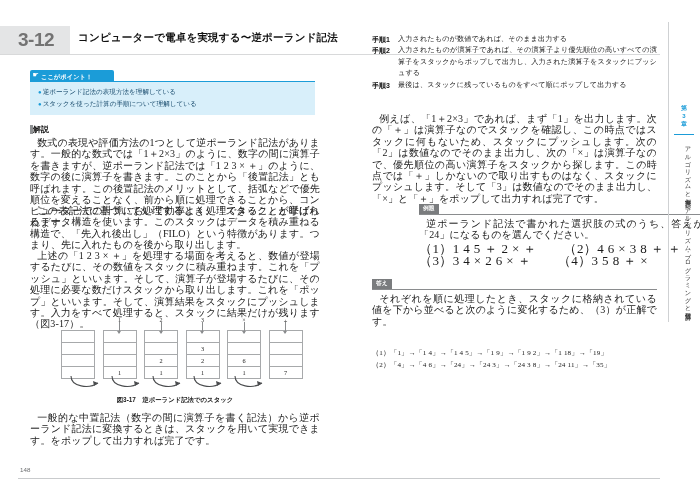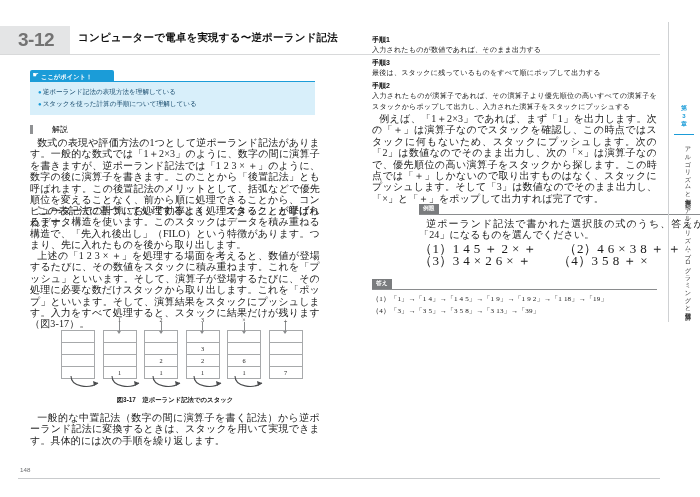--- a/index.html
+++ b/index.html
@@ -124,24 +124,24 @@
   
   #left-col {
     position: absolute;
     left: 30px;
     top: 0;
     width: 290px;
   }
   .heading-bar {
     position: relative;
     font-family: "Liberation Sans", sans-serif;
-    font-weight: normal;
+    font-weight: bold;
     font-size: 8px;
     color: #111;
-    padding-left: 22px;
+    padding-left: 3px;
   }
   .heading-bar::before {
     content: "";
     position: absolute;
     left: 0;
     top: 1px;
     width: 2.5px;
     height: 9px;
     background: #8f9193;
   }
@@ -246,21 +246,20 @@
     left: 372px;
     top: 0;
     width: 285px;
   }
   .step-row {
     display: flex;
     font-family: "Liberation Serif", serif;
     font-size: 7.1px;
     line-height: 11.4px;
     color: #1a1a1a;
-    flex-direction: column;
   }
   .step-label {
     flex: 0 0 auto;
     font-family: "Liberation Sans", sans-serif;
     font-weight: bold;
     font-size: 7px;
     width: 26px;
     color: #111;
   }
   .step-text {
@@ -402,21 +401,21 @@
   <div id="left-col">
 
     <div class="heading-bar" style="position:absolute; top:124px;">解説</div>
 
     <div class="body-text indent" style="position:absolute; top:137px; width:290px;">数式の表現や評価方法の1つとして逆ポーランド記法があります。一般的な数式では「1＋2×3」のように、数字の間に演算子を書きますが、逆ポーランド記法では「1 2 3 × ＋」のように、数字の後に演算子を書きます。このことから「後置記法」とも呼ばれます。この後置記法のメリットとして、括弧などで優先順位を変えることなく、前から順に処理できることから、コンピューターでの計算において効率よく処理できることが挙げられます。</div>
 
     <div class="body-text indent" style="position:absolute; top:205px; width:290px;">この表記法に基づいて処理するとき、「スタック」と呼ばれるデータ構造を使います。このスタックはデータを積み重ねる構造で、「先入れ後出し」（FILO）という特徴があります。つまり、先に入れたものを後から取り出します。</div>
 
     <div class="body-text indent" style="position:absolute; top:250px; width:290px;">上述の「1 2 3 × ＋」を処理する場面を考えると、数値が登場するたびに、その数値をスタックに積み重ねます。これを「プッシュ」といいます。そして、演算子が登場するたびに、その処理に必要な数だけスタックから取り出します。これを「ポップ」といいます。そして、演算結果をスタックにプッシュします。入力をすべて処理すると、スタックに結果だけが残ります（図3-17）。</div>
 
-    <div class="body-text indent" style="position:absolute; top:412px; width:290px;">一般的な中置記法（数字の間に演算子を書く記法）から逆ポーランド記法に変換するときは、スタックを用いて実現できます。具体的には次の手順を繰り返します。</div>
+    <div class="body-text indent" style="position:absolute; top:412px; width:290px;">一般的な中置記法（数字の間に演算子を書く記法）から逆ポーランド記法に変換するときは、スタックを用いて実現できます。をポップして出力すれば完了です。</div>
   </div>
 
   <div id="figure">
     <div id="stacks">
 
       <div class="stack">
         <div class="stack-label"></div>
         <div class="stack-cells">
           <div class="cell"></div>
           <div class="cell"></div>
@@ -499,43 +498,44 @@
   </div>
 
   <div id="right-col">
 
     <div style="position:absolute; top:34px; width:285px;">
       <div class="step-row">
         <div class="step-label">手順1</div>
         <div class="step-text">入力されたものが数値であれば、そのまま出力する</div>
       </div>
       <div class="step-row">
+        <div class="step-label">手順2</div>
+        <div class="step-text">入力されたものが演算子であれば、その演算子より優先順位の高いすべての演算子をスタックからポップして出力し、入力された演算子をスタックにプッシュする</div>
+      </div>
+      <div class="step-row">
         <div class="step-label">手順3</div>
         <div class="step-text">最後は、スタックに残っているものをすべて順にポップして出力する</div>
-      </div>
-      <div class="step-row">
-        <div class="step-label">手順2</div>
-        <div class="step-text">入力されたものが演算子であれば、その演算子より優先順位の高いすべての演算子をスタックからポップして出力し、入力された演算子をスタックにプッシュする</div>
       </div>
     </div>
 
     <div class="body-text indent" style="position:absolute; top:113px; width:285px;">例えば、「1＋2×3」であれば、まず「1」を出力します。次の「＋」は演算子なのでスタックを確認し、この時点ではスタックに何もないため、スタックにプッシュします。次の「2」は数値なのでそのまま出力し、次の「×」は演算子なので、優先順位の高い演算子をスタックから探します。この時点では「＋」しかないので取り出すものはなく、スタックにプッシュします。そして「3」は数値なのでそのまま出力し、「×」と「＋」をポップして出力すれば完了です。</div>
 
     <div style="position:absolute; top:196px; width:285px;margin-left:47px;">
       <span class="mini-tab">例題</span>
       <div class="mini-tab-rule"></div>
       <div class="body-text indent">逆ポーランド記法で書かれた選択肢の式のうち、答えが「24」になるものを選んでください。</div>
       <div class="formula-line" style="margin-top:2px;">（1）1 4 5 ＋ 2 × ＋　　（2）4 6 × 3 8 ＋ ＋　　（3）3 4 × 2 6 × ＋　　（4）3 5 8 ＋ ×</div>
     </div>
 
     <div style="position:absolute; top:271px; width:285px;">
       <span class="mini-tab">答え</span>
       <div class="mini-tab-rule"></div>
-      <div class="seq-line" style="margin-top:2px;">（1）「1」→「1 4」→「1 4 5」→「1 9」→「1 9 2」→「1 18」→「19」</div>
-      <div class="seq-line">（4）「3」→「3 5」→「3 5 8」→「3 13」→「39」</div>
+      <div class="body-text indent">それぞれを順に処理したとき、スタックに格納されている値を下から並べると次のように変化するため、（3）が正解です。</div>
+      <div class="seq-line" style="margin-top:20px;">（1）「1」→「1 4」→「1 4 5」→「1 9」→「1 9 2」→「1 18」→「19」</div>
+      <div class="seq-line">（2）「4」→「4 6」→「24」→「24 3」→「24 3 8」→「24 11」→「35」</div>
     </div>
 
   </div>
 
   <div id="side-tab">
     <div id="side-divider"></div>
     <div id="chapter-badge">
       <div>第</div>
       <div>3</div>
       <div>章</div>

